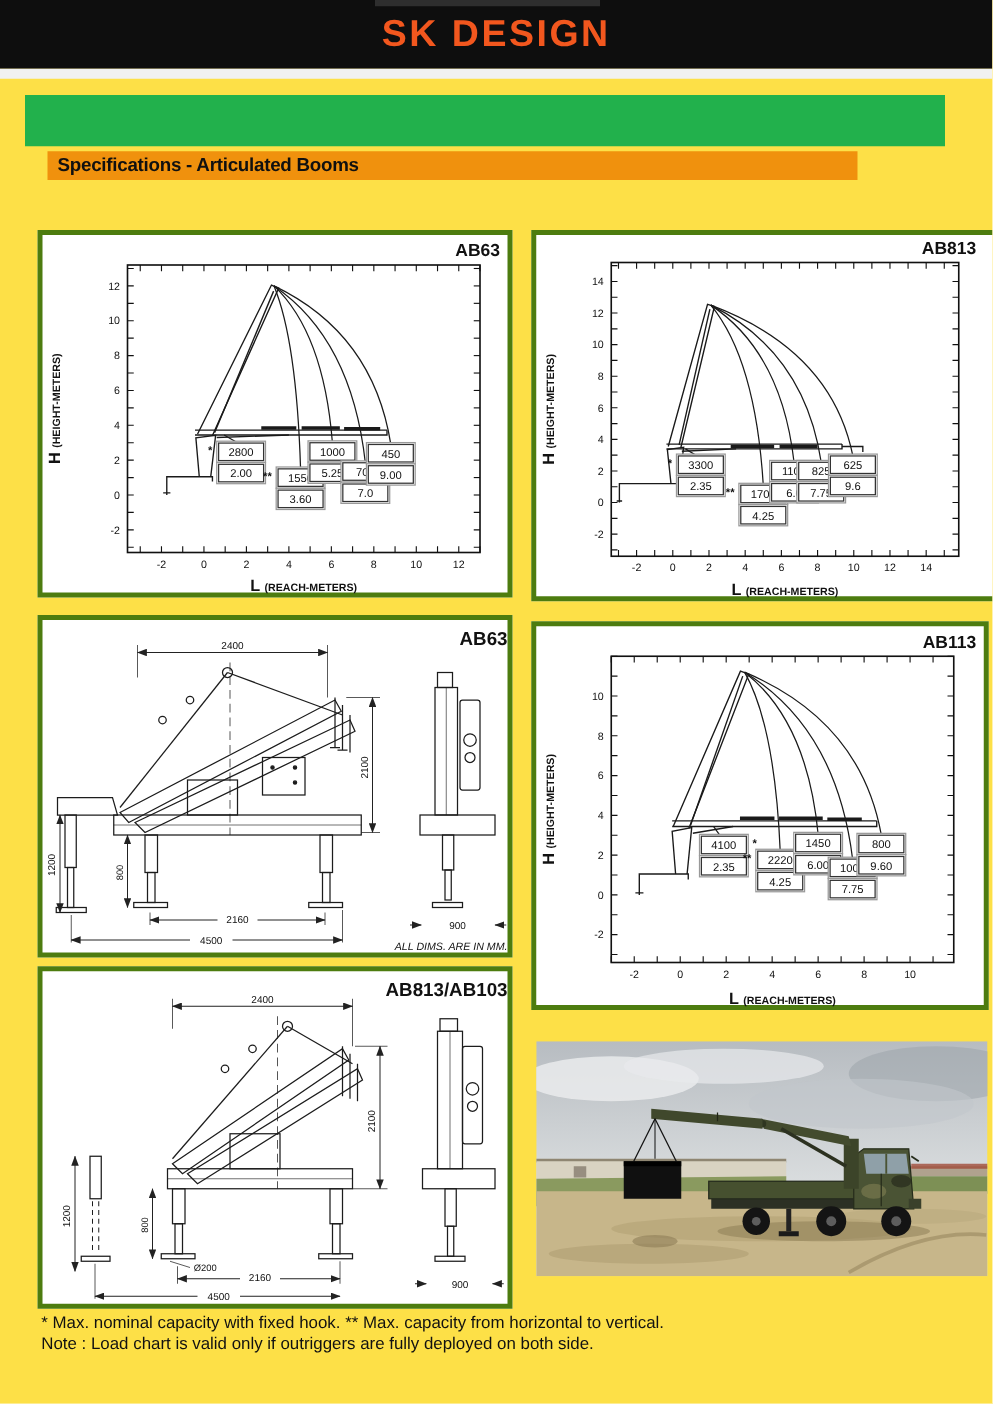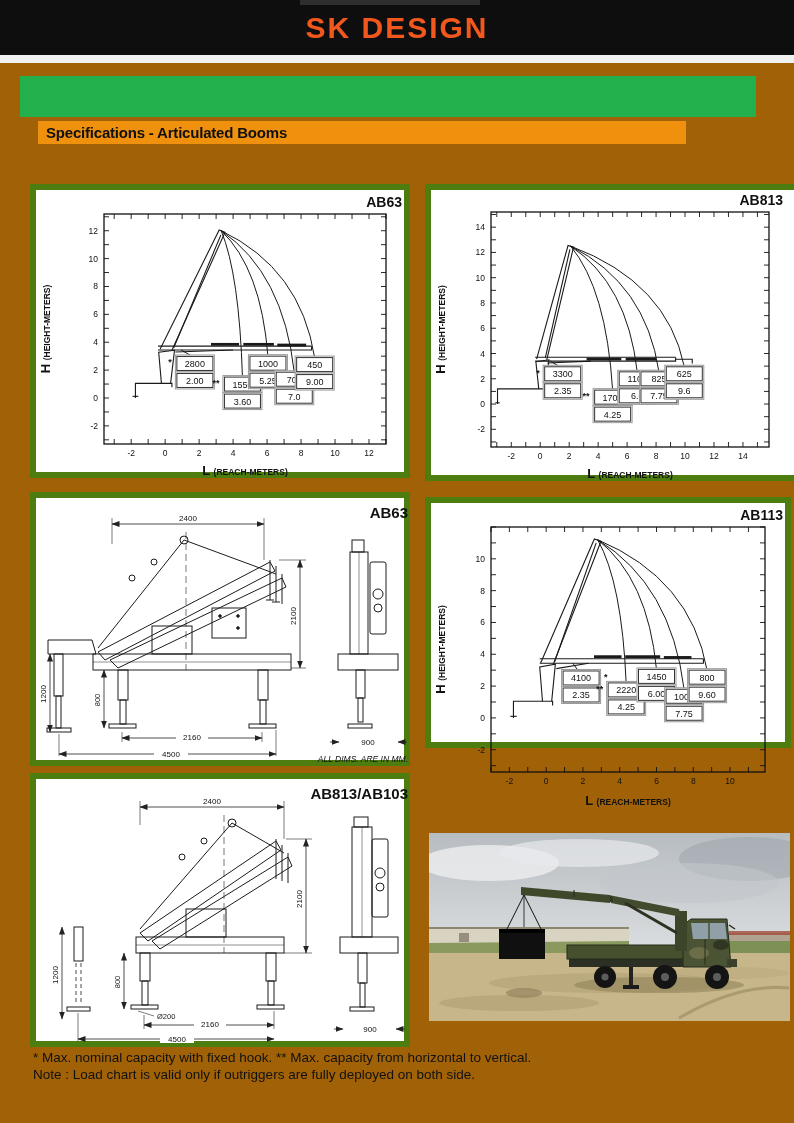--- a/index.html
+++ b/index.html
@@ -1,32 +1,32 @@
 <!DOCTYPE html>
 <html><head>
 <meta charset="utf-8">
 <style>
   html,body{margin:0;padding:0;background:#fff;}
-  #page{position:relative;width:794px;height:1123px;background:#a16207;overflow:hidden;
+  #page{position:relative;width:794px;height:1123px;background:#fde047;overflow:hidden;
         font-family:"Liberation Sans","DejaVu Sans",sans-serif;color:#111;}
   .topbar{position:absolute;left:0;top:0;width:794px;height:55px;background:#0e0e0e;
           display:flex;align-items:center;justify-content:center;}
   .topbar-notch{position:absolute;left:300px;top:0;width:180px;height:5px;background:#2e2e2e;}
   .brand{font-size:30px;font-weight:bold;letter-spacing:2px;margin:0;}
   .gray-strip{position:absolute;left:0;top:55px;width:794px;height:8px;background:#f1f1f1;}
   .green-bar{position:absolute;left:20px;top:76px;width:736px;height:41px;}
   .orange-bar{position:absolute;left:38px;top:121px;width:648px;height:23px;
               display:flex;align-items:center;}
   .orange-bar span{font-size:15px;font-weight:bold;color:#101010;padding-left:8px;
                    letter-spacing:-0.2px;}
-  .panel{position:absolute;background:#fff;border:6px solid #4d7c0f;box-sizing:border-box;}
+  .panel{position:absolute;background:#fff;border:4px solid #4d7c0f;box-sizing:border-box;}
   #p1{left:30px;top:184px;width:380px;height:294px;}
   #p2{left:425px;top:184px;width:417px;height:297px;}
   #p3{left:30px;top:492px;width:380px;height:274px;}
-  #p4{left:425px;top:497px;width:366px;height:251px;}
+  #p4{left:425px;top:497px;width:366px;height:311px;}
   #p5{left:30px;top:773px;width:380px;height:274px;}
   #photo-box{position:absolute;left:429px;top:833px;width:361px;height:188px;}
   .notes{position:absolute;left:33px;top:1049px;width:740px;font-size:13.5px;line-height:17px;color:#111;}
   svg text{font-family:"Liberation Sans","DejaVu Sans",sans-serif;}
 </style>
 </head>
 <body>
 
 <div id="page">
 

